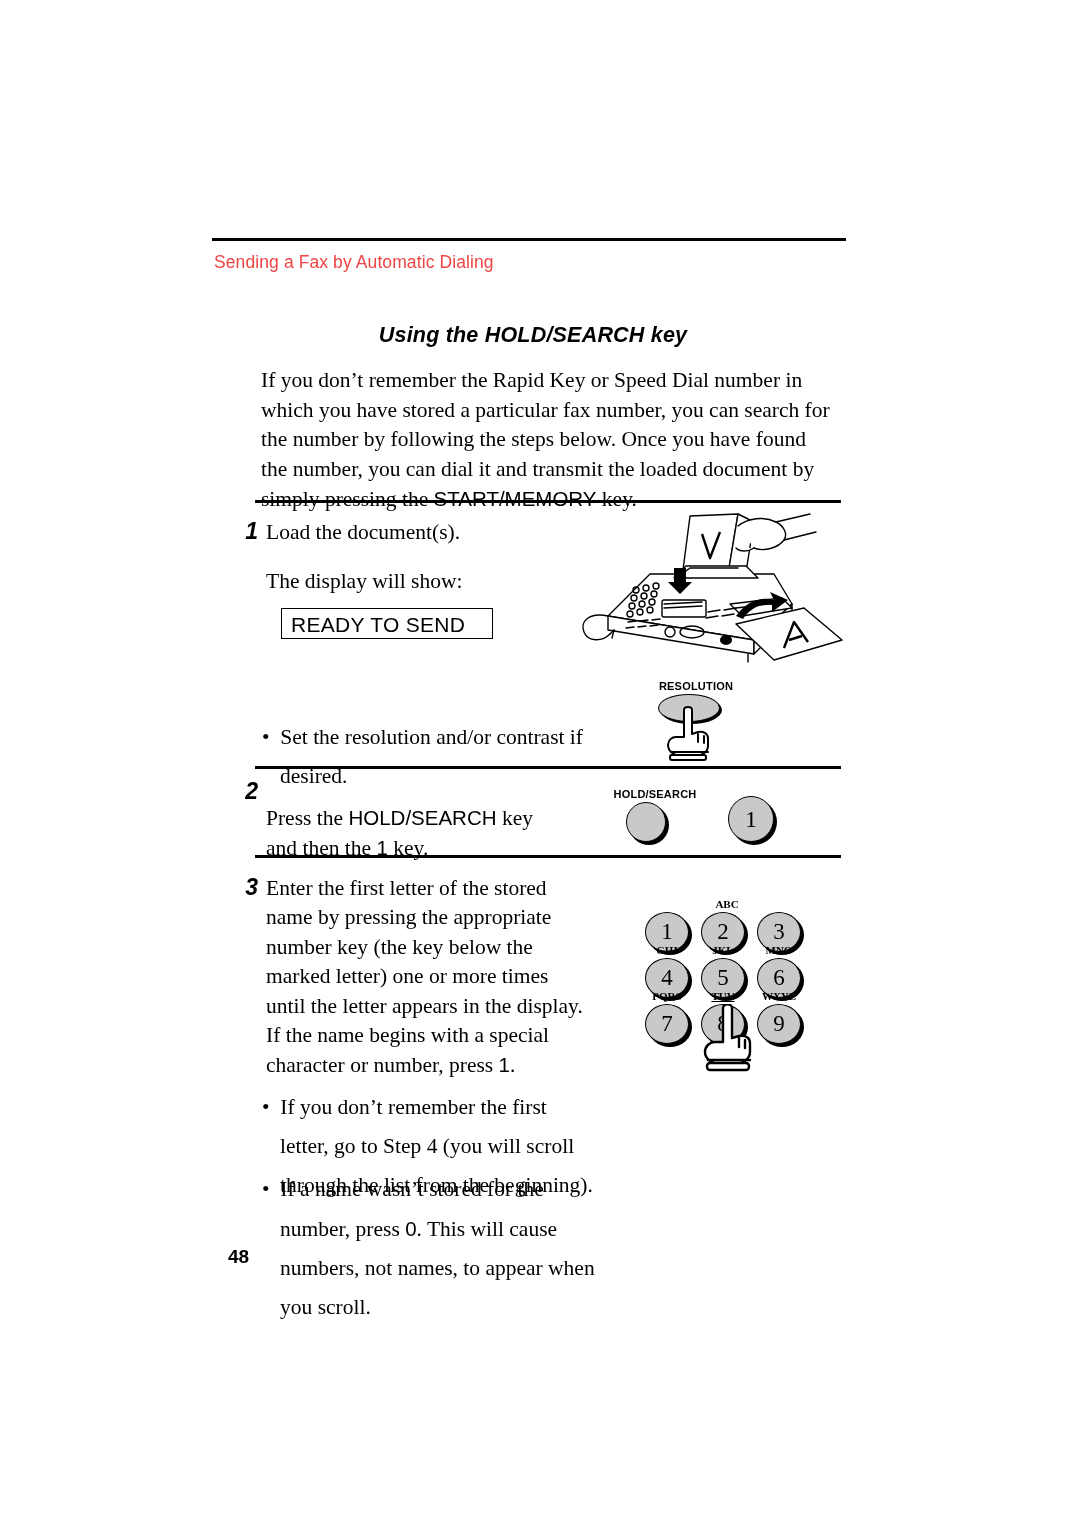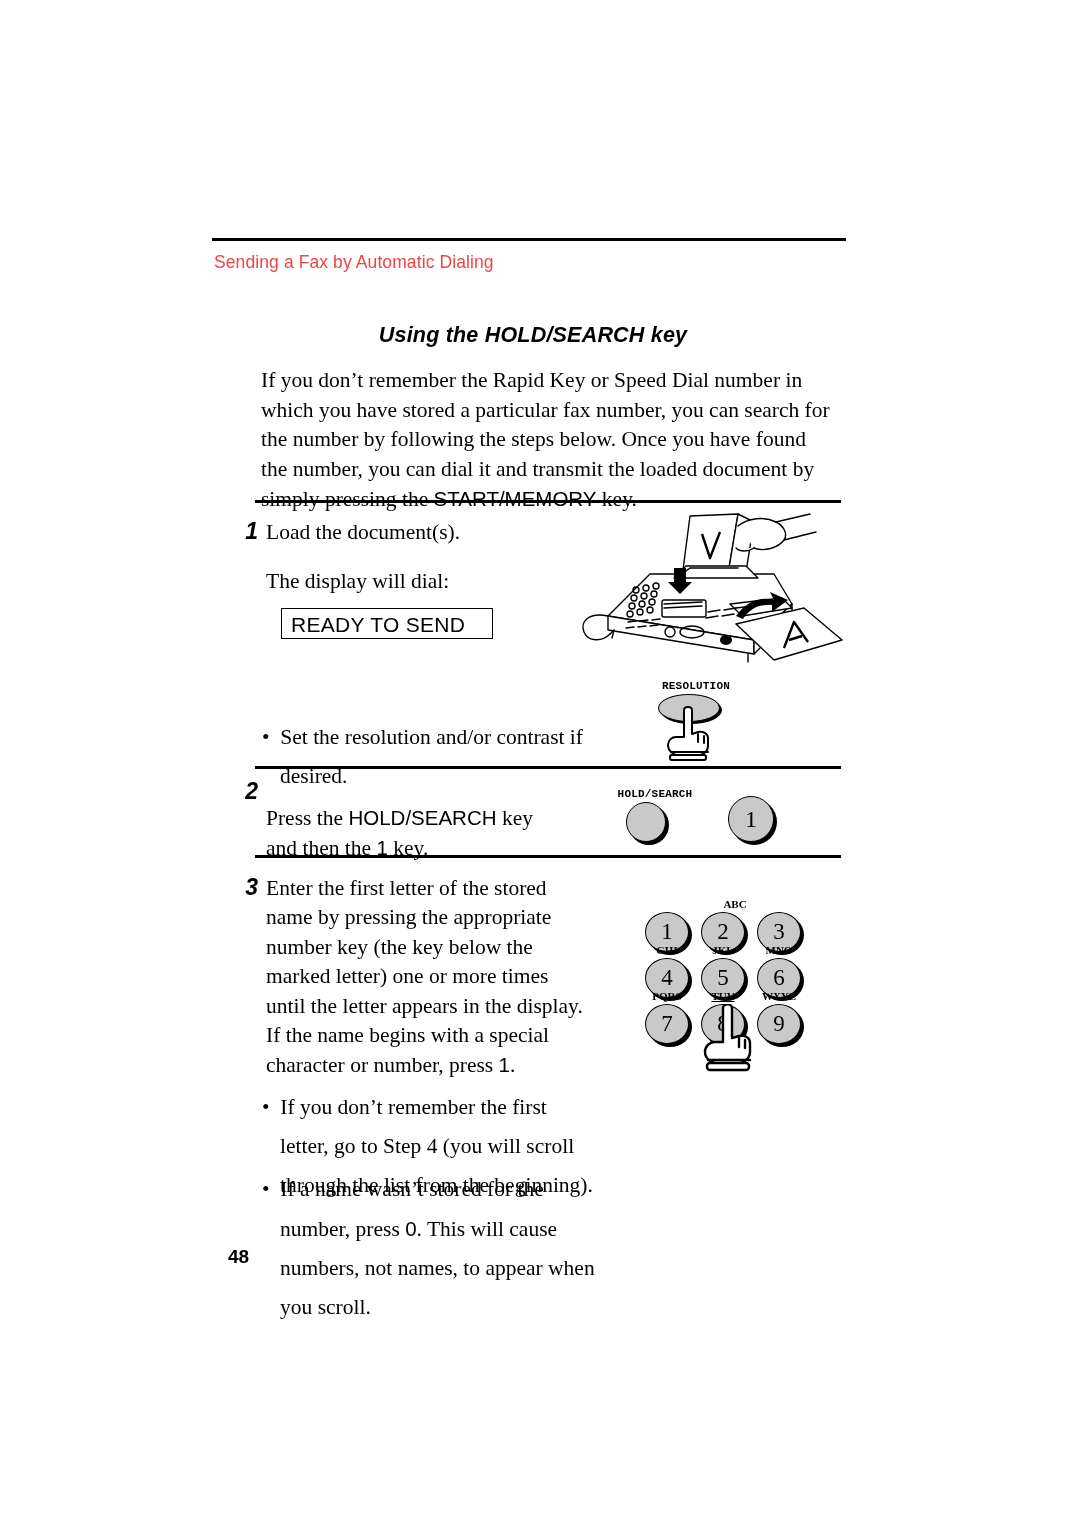--- a/index.html
+++ b/index.html
@@ -126,21 +126,21 @@
     position: absolute;
     left: 228px; top: 1246px;
     font-family: "Liberation Sans", "DejaVu Sans", sans-serif;
     font-weight: bold;
     font-size: 19px;
   }
 
   
   .key-label {
     position: absolute;
-    font-family: Liberation Mono, monospace;
+    font-family: Liberation Sans, sans-serif;
     font-weight: bold;
     font-size: 11px;
     letter-spacing: 0.2px;
     white-space: nowrap;
     text-align: center;
   }
 
   
   .round-key {
     position: absolute;
@@ -219,21 +219,21 @@
 
   <div id="header-rule"></div>
   <div id="running-head">Sending a Fax by Automatic Dialing</div>
   <div id="section-title">Using the HOLD/SEARCH key</div>
 
   <div id="intro"><span>If you don’t remember the Rapid Key or Speed Dial number in which you have stored a particular fax number, you can search for the number by following the steps below. Once you have found the number, you can dial it and transmit the loaded document by simply pressing the </span><span class="sans">START/MEMORY</span><span> key.</span></div>
 
   <div id="rule-step1" class="step-rule"></div>
   <div id="step1-num" class="step-num">1</div>
   <div id="step1-line1" class="step-body">Load the document(s).</div>
-  <div id="step1-line2" class="step-body">The display will dial:</div>
+  <div id="step1-line2" class="step-body">The display will show:</div>
 
   <div id="display-box">
     <span id="display-text">READY TO SEND</span>
   </div>
 
   <div id="bullet-resolution" class="bullet-item">Set the resolution and/or contrast if desired.</div>
 
   <svg id="fax-illustration" viewBox="0 0 278 160">
     <g fill="none" stroke="#000" stroke-width="1.4" stroke-linejoin="round" stroke-linecap="round">
 
@@ -339,21 +339,21 @@
   <div id="rule-step3" class="step-rule"></div>
   <div id="step3-num" class="step-num">3</div>
   <div id="step3-body" class="step-body"><span>Enter the first letter of the stored name by pressing the appropriate number key (the key below the marked letter) one or more times until the letter appears in the display. If the name begins with a special character or number, press </span><span class="sans">1</span><span>.</span></div>
 
   <div id="bullet-step3-a" class="bullet-item">If you don’t remember the first letter, go to Step 4 (you will scroll through the list from the beginning).</div>
 
   <div id="bullet-step3-b" class="bullet-item"><span>If a name wasn’t stored for the number, press </span><span class="sans">0</span><span>. This will cause numbers, not names, to appear when you scroll.</span></div>
 
   <div id="keypad-art">
       <div class="round-key keypad-key" style="left: 0px; top: 14px;">1</div>
-      <div class="keypad-letters" style="left: 68px; top: 0px;">ABC</div>
+      <div class="keypad-letters" style="left: 60px; top: 0px;">ABC</div>
       <div class="round-key keypad-key" style="left: 56px; top: 14px;">2</div>
       <div class="keypad-letters" style="left: 112px; top: 0px; margin-top: 41px;">DEF</div>
       <div class="round-key keypad-key" style="left: 112px; top: 14px;">3</div>
       <div class="keypad-letters" style="left: 0px; top: 46px;">GHI</div>
       <div class="round-key keypad-key" style="left: 0px; top: 60px;">4</div>
       <div class="keypad-letters" style="left: 56px; top: 46px;">JKL</div>
       <div class="round-key keypad-key" style="left: 56px; top: 60px;">5</div>
       <div class="keypad-letters" style="left: 112px; top: 46px;">MNO</div>
       <div class="round-key keypad-key" style="left: 112px; top: 60px;">6</div>
       <div class="keypad-letters" style="left: 0px; top: 92px;">PQRS</div>

